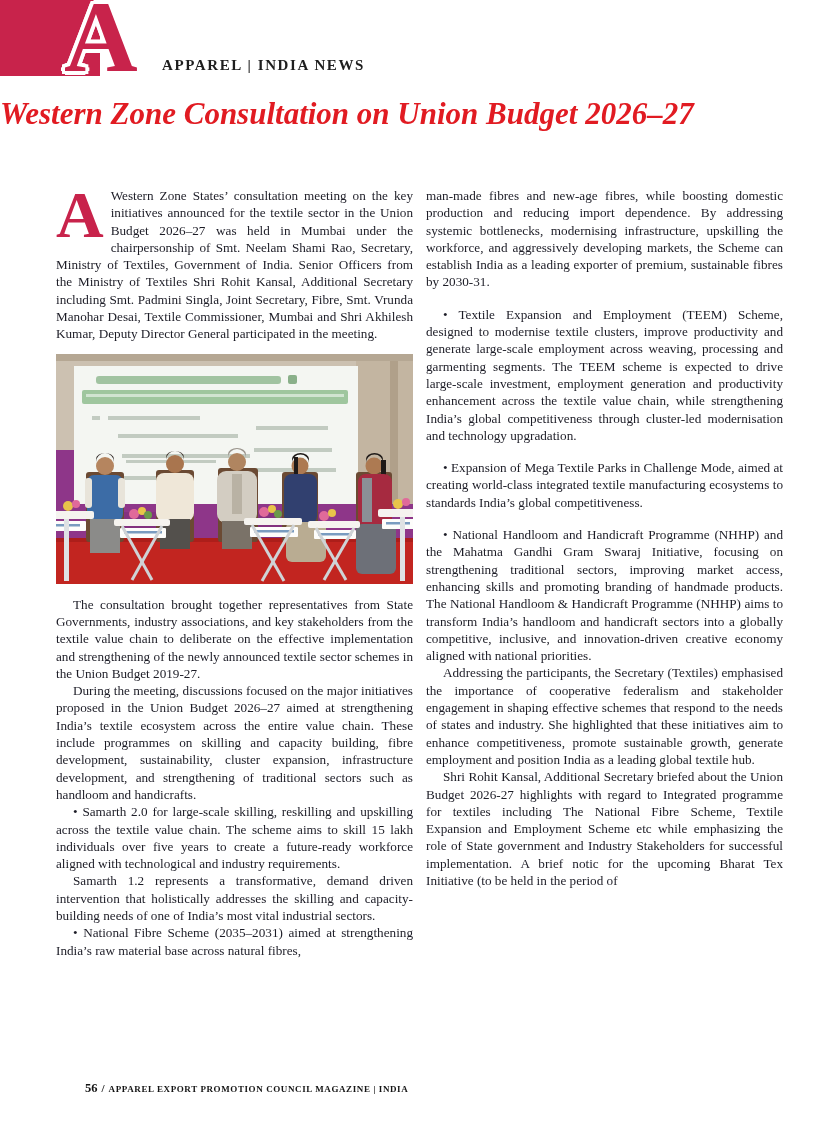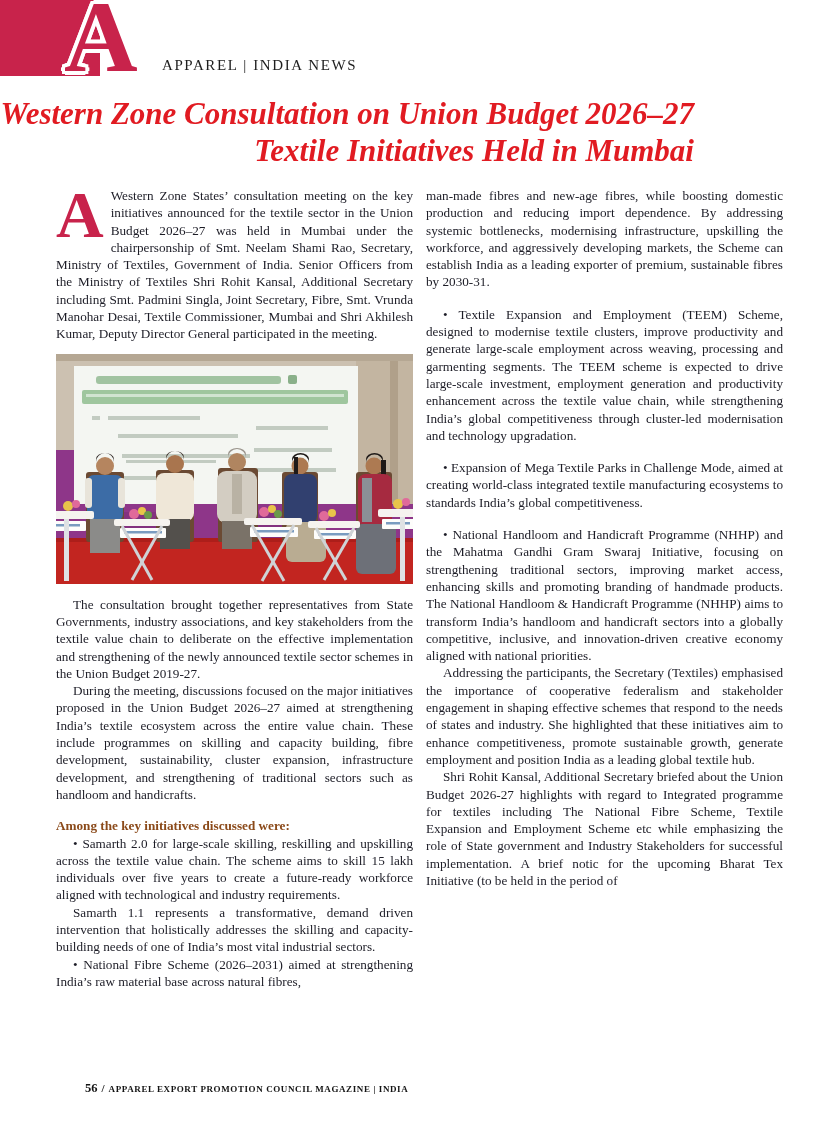--- a/index.html
+++ b/index.html
@@ -5,25 +5,25 @@
   html,body{margin:0;padding:0;background:#ffffff;}
   .page{position:relative;width:827px;height:1122px;background:#ffffff;overflow:hidden;
         font-family:"Liberation Serif",serif;color:#1c1c26;}
 
   
   .logo-block{position:absolute;left:0;top:0;width:100px;height:76px;background:#C8234B;}
   .logo-a{position:absolute;left:64px;top:-14px;font-family:"Liberation Serif",serif;
           font-weight:bold;font-size:102px;line-height:1;color:#C8234B;
           text-shadow:-4px 0 0 #fff,4px 0 0 #fff,0 -4px 0 #fff,0 4px 0 #fff,
                       -3px -3px 0 #fff,3px 3px 0 #fff,-3px 3px 0 #fff,3px -3px 0 #fff;}
-  .section-label{position:absolute;left:162px;top:57px;font-weight:normal;font-size:15px;
+  .section-label{position:absolute;left:162px;top:57px;font-weight:bold;font-size:15px;
                  letter-spacing:1.6px;color:#1e1e1e;}
 
   
-  .headline{position:absolute;left:0;top:95px;width:694px;margin:0;text-align:right;
+  .headline{position:absolute;left:0;top:95px;width:694px;margin:0;text-align:left;
             font-style:italic;font-weight:bold;color:#E11B22;font-size:31px;line-height:37px;}
   .headline .hl{display:block;}
 
   
   .col{position:absolute;top:187px;width:357px;font-size:13.2px;line-height:17.3px;
        text-align:justify;}
   .col-left{left:56px;}
   .col-right{left:426px;}
   .col p{margin:0;}
   .ind{text-indent:17px;}
@@ -46,21 +46,20 @@
 <body>
 
 <div class="page">
 
   <div class="logo-block"></div>
   <div class="logo-a">A</div>
   <div class="section-label">APPAREL | INDIA NEWS</div>
 
   <h1 class="headline">
       <span class="hl">Western Zone Consultation on Union Budget 2026–27</span>
-      <span class="hl">Textile Initiatives Held in Mumbai</span>
     </h1>
 
   <div class="col col-left">
     <p class="intro"><span class="dropcap">A</span><span>Western Zone States’ consultation meeting on the key initiatives announced for the textile sector in the Union Budget 2026–27 was held in Mumbai under the chairpersonship of Smt. Neelam Shami Rao, Secretary, Ministry of Textiles, Government of India. Senior Officers from the Ministry of Textiles Shri Rohit Kansal, Additional Secretary including Smt. Padmini Singla, Joint Secretary, Fibre, Smt. Vrunda Manohar Desai, Textile Commissioner, Mumbai and Shri Akhilesh Kumar, Deputy Director General participated in the meeting.</span></p>
 
     <figure class="photo">
       <svg width="357" height="230" viewBox="0 0 357 230">
 
         <rect x="0" y="0" width="357" height="158" fill="#ccc1b1"></rect>
         <rect x="0" y="0" width="357" height="7" fill="#b5a793"></rect>
@@ -186,24 +185,23 @@
             <rect x="326" y="165" width="34" height="10" rx="1" fill="#fdfdfb"></rect>
             <rect x="330" y="168" width="24" height="2.5" fill="#7a9cc0"></rect>
             <rect x="344" y="163" width="5" height="64" fill="#dfe2e4"></rect>
           </g>
         </g>
       </svg>
     </figure>
 
     <p class="ind">The consultation brought together representatives from State Governments, industry associations, and key stakeholders from the textile value chain to deliberate on the effective implementation and strengthening of the newly announced textile sector schemes in the Union Budget 2019-27.</p>
     <p class="ind">During the meeting, discussions focused on the major initiatives proposed in the Union Budget 2026–27 aimed at strengthening India’s textile ecosystem across the entire value chain. These include programmes on skilling and capacity building, fibre development, sustainability, cluster expansion, infrastructure development, and strengthening of traditional sectors such as handloom and handicrafts.</p>
-    <p class="key-heading">Among the key initiatives discussed were:</p>
     <p class="ind">• Samarth 2.0 for large-scale skilling, reskilling and upskilling across the textile value chain. The scheme aims to skill 15 lakh individuals over five years to create a future-ready workforce aligned with technological and industry requirements.</p>
-    <p class="ind">Samarth 1.1 represents a transformative, demand driven intervention that holistically addresses the skilling and capacity-building needs of one of India’s most vital industrial sectors.</p>
-    <p class="ind">• National Fibre Scheme (2026–2031) aimed at strengthening India’s raw material base across natural fibres,</p>
+    <p class="ind">Samarth 1.2 represents a transformative, demand driven intervention that holistically addresses the skilling and capacity-building needs of one of India’s most vital industrial sectors.</p>
+    <p class="ind">• National Fibre Scheme (2035–2031) aimed at strengthening India’s raw material base across natural fibres,</p>
   </div>
 
   <div class="col col-right">
     <p>man-made fibres and new-age fibres, while boosting domestic production and reducing import dependence. By addressing systemic bottlenecks, modernising infrastructure, upskilling the workforce, and aggressively developing markets, the Scheme can establish India as a leading exporter of premium, sustainable fibres by 2030-31.</p>
     <p class="ind mt">• Textile Expansion and Employment (TEEM) Scheme, designed to modernise textile clusters, improve productivity and generate large-scale employment across weaving, processing and garmenting segments. The TEEM scheme is expected to drive large-scale investment, employment generation and productivity enhancement across the textile value chain, while strengthening India’s global competitiveness through cluster-led modernisation and technology upgradation.</p>
     <p class="ind mt">• Expansion of Mega Textile Parks in Challenge Mode, aimed at creating world-class integrated textile manufacturing ecosystems to standards India’s global competitiveness.</p>
     <p class="ind mt">• National Handloom and Handicraft Programme (NHHP) and the Mahatma Gandhi Gram Swaraj Initiative, focusing on strengthening traditional sectors, improving market access, enhancing skills and promoting branding of handmade products. The National Handloom &amp; Handicraft Programme (NHHP) aims to transform India’s handloom and handicraft sectors into a globally competitive, inclusive, and innovation-driven creative economy aligned with national priorities.</p>
     <p class="ind">Addressing the participants, the Secretary (Textiles) emphasised the importance of cooperative federalism and stakeholder engagement in shaping effective schemes that respond to the needs of states and industry. She highlighted that these initiatives aim to enhance competitiveness, promote sustainable growth, generate employment and position India as a leading global textile hub.</p>
     <p class="ind">Shri Rohit Kansal, Additional Secretary briefed about the Union Budget 2026-27 highlights with regard to Integrated programme for textiles including The National Fibre Scheme, Textile Expansion and Employment Scheme etc while emphasizing the role of State government and Industry Stakeholders for successful implementation. A brief notic for the upcoming Bharat Tex Initiative (to be held in the period of</p>
   </div>

